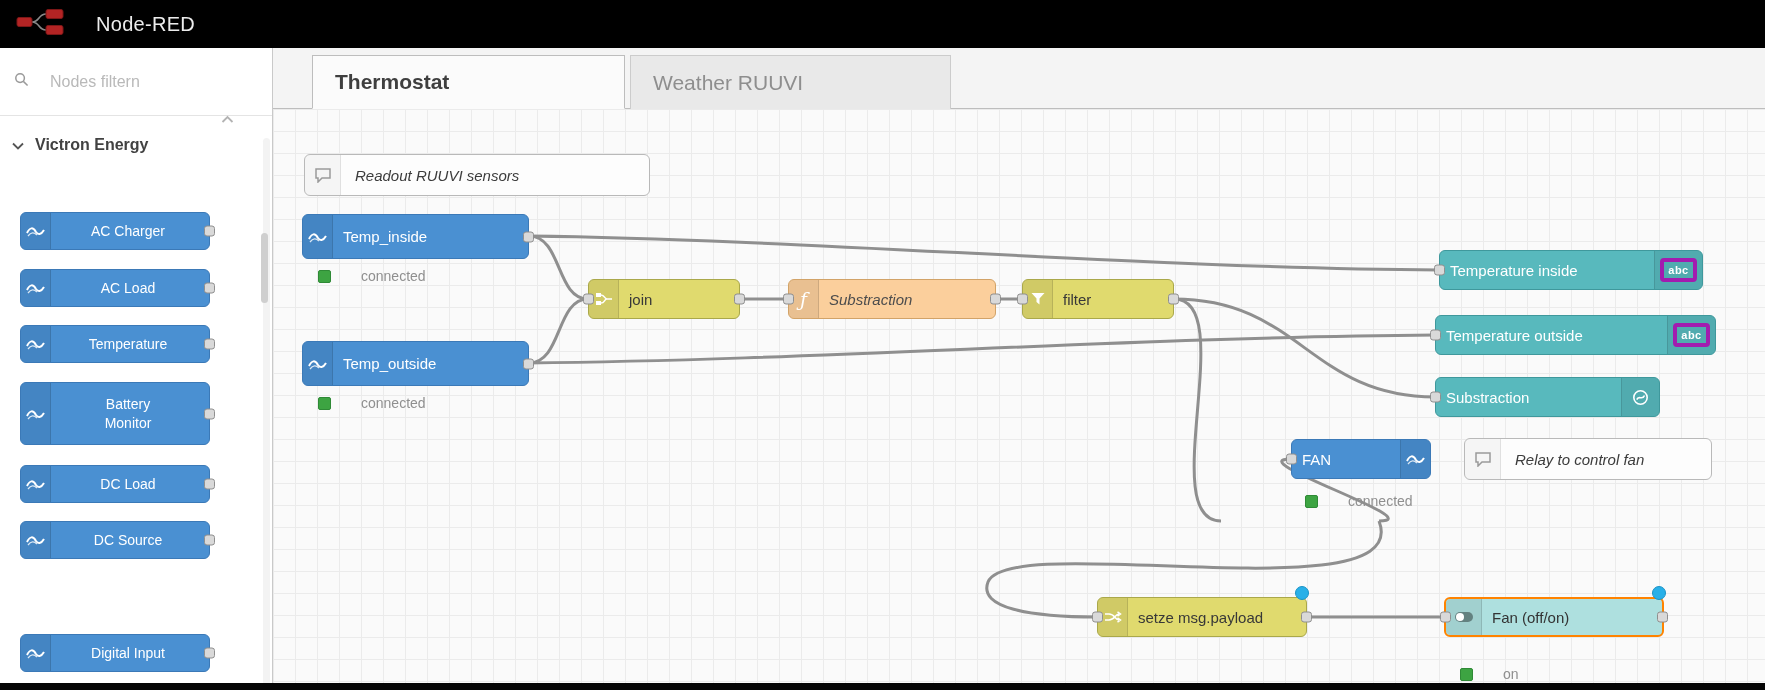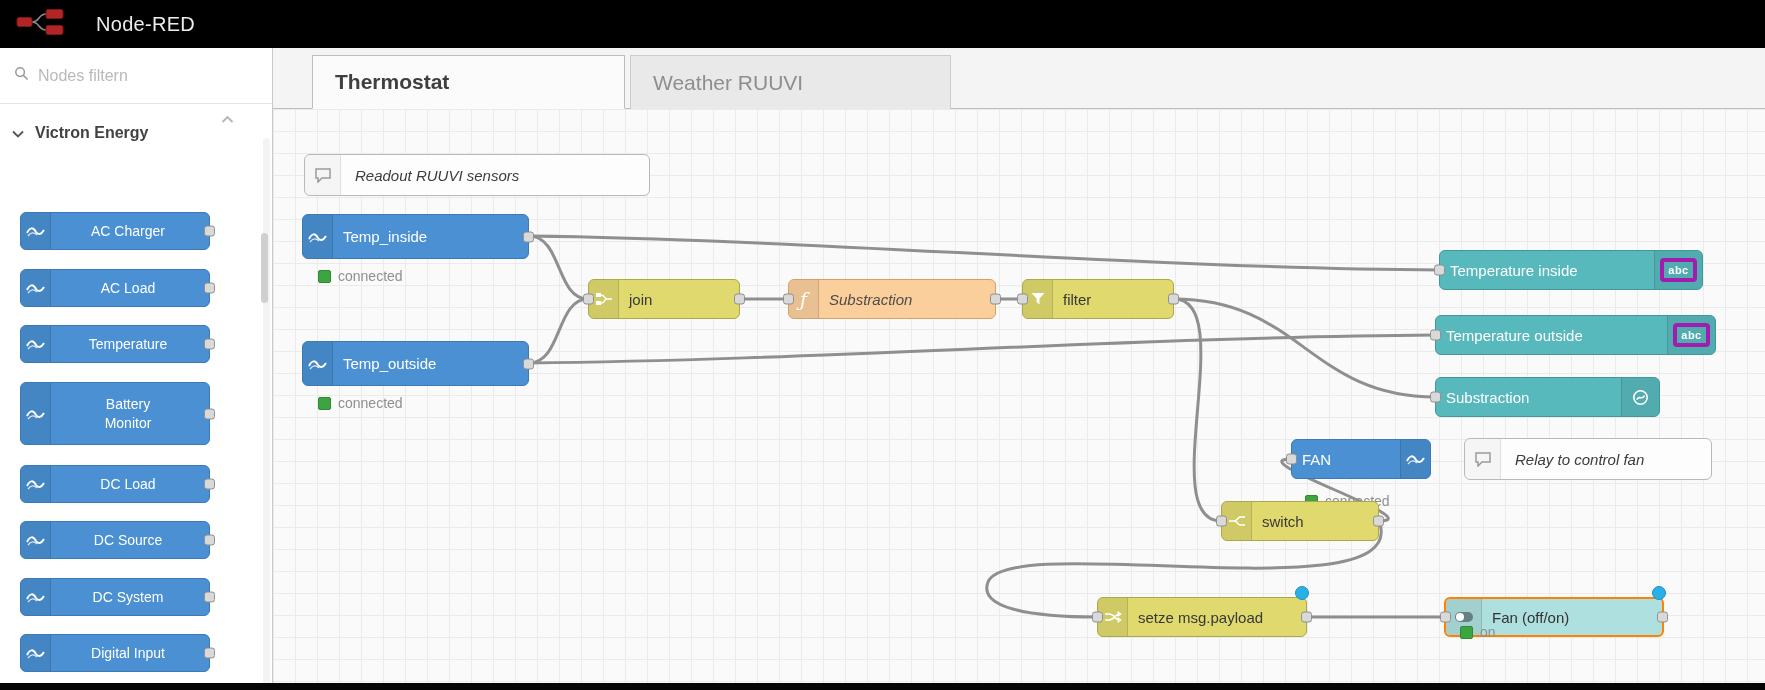--- a/index.html
+++ b/index.html
@@ -16,22 +16,22 @@
     background:#000; display:flex; align-items:center; padding-left:14px; z-index:6;
   }
   .header .title { color:#ececec; font-size:20px; margin-left:26px; letter-spacing:0.3px; }
 
   
   .sidebar {
     position:absolute; left:0; top:48px; width:273px; bottom:0;
     background:#fff; border-right:1px solid #c9c9c9; z-index:5; overflow:hidden;
   }
   .search-row {
-    height:56px; border-bottom:1px solid #e4e4e4;
-    display:flex; align-items:center; gap:9px; padding:0 14px;
+    height:68px; border-bottom:1px solid #e4e4e4;
+    display:flex; align-items:center; gap:21px; padding:0 14px;
   }
   .search-row input {
     border:none; outline:none; font-size:16px; color:#555; width:190px; background:transparent;
     font-family:"Liberation Sans", sans-serif;
   }
   .search-row input::placeholder { color:#b9b9b9; }
   .scroll-up { position:absolute; right:38px; top:62px; opacity:.75; }
   .scrollbar-track { position:absolute; right:2px; top:90px; bottom:4px; width:7px; background:#f3f3f3; border-radius:4px; }
   .scrollbar-thumb { position:absolute; right:2px; top:95px; width:7px; height:70px; background:#cfcfcf; border-radius:4px; }
   .category-row { display:flex; align-items:center; gap:11px; padding:20px 12px 6px 12px; cursor:pointer; }
@@ -115,21 +115,21 @@
 
   .comment {
     position:absolute; display:flex; align-items:center;
     background:#fdfdfd; border:1px solid #b9b9b9; border-radius:6px;
   }
   .comment .icon-region { background:rgba(0,0,0,0.03); border-right:1px solid #e0e0e0; width:36px; }
   .comment .comment-label { font-style:italic; font-size:15px; color:#3c3c3c; padding:0 14px; white-space:nowrap; }
 
   .status { position:absolute; display:flex; align-items:center; gap:7px; }
   .status-dot { width:13px; height:13px; border-radius:2px; background:#3da442; border:1px solid #2f8a36; }
-  .status-text { font-size:14px; color:#8f8f8f; }
+  .status-text { font-size:14px; color:#8f8f8f;margin-left:23px; }
 
   .changed-dot {
     position:absolute; width:14px; height:14px; border-radius:50%;
     background:#28b0e8; border:1px solid #1b93c6; z-index:3;
   }
 
   .bottom-edge { position:absolute; left:0; bottom:0; width:1765px; height:7px; background:#050505; z-index:9; }
 </style>
 </head>
 <body>
@@ -226,30 +226,20 @@
     <span class="port right"></span>
   </div>
   <div class="pal-node" style="top:441px">
     <span class="icon-region">
         <svg width="20" height="14" viewBox="0 0 20 14">
           <path d="M1 9 C4 3 7 3 10 8 C12 11 15 11 18 6" fill="none" stroke="#fff" stroke-width="2"></path>
           <path d="M2 12 C5 8 8 8 11 11" fill="none" stroke="#fff" stroke-width="1.3" opacity="0.8"></path>
         </svg>
       </span>
     <span class="pal-label">DC Source</span>
-    <span class="port right"></span>
-  </div>
-  <div class="pal-node" style="top:498px">
-    <span class="icon-region">
-        <svg width="20" height="14" viewBox="0 0 20 14">
-          <path d="M1 9 C4 3 7 3 10 8 C12 11 15 11 18 6" fill="none" stroke="#fff" stroke-width="2"></path>
-          <path d="M2 12 C5 8 8 8 11 11" fill="none" stroke="#fff" stroke-width="1.3" opacity="0.8"></path>
-        </svg>
-      </span>
-    <span class="pal-label">DC System</span>
     <span class="port right"></span>
   </div>
   <div class="pal-node" style="top:554px">
     <span class="icon-region">
         <svg width="20" height="14" viewBox="0 0 20 14">
           <path d="M1 9 C4 3 7 3 10 8 C12 11 15 11 18 6" fill="none" stroke="#fff" stroke-width="2"></path>
           <path d="M2 12 C5 8 8 8 11 11" fill="none" stroke="#fff" stroke-width="1.3" opacity="0.8"></path>
         </svg>
       </span>
     <span class="pal-label">Digital Input</span>
@@ -410,30 +400,20 @@
 
   <div class="comment" style="left:1464px;top:438px;width:248px;height:42px">
     <span class="icon-region">
       <svg width="18" height="16" viewBox="0 0 18 16">
           <path d="M2 2 h14 v9 h-8 l-4 4 v-4 h-2 z" fill="none" stroke="#9a9a9a" stroke-width="1.5"></path>
         </svg>
     </span>
     <span class="comment-label">Relay to control fan</span>
   </div>
 
-  <div class="fnode yellow" style="left:1221px;top:501px;width:158px;height:40px">
-    <span class="icon-region">
-      <svg width="18" height="14" viewBox="0 0 18 14">
-          <path d="M1 7 h5 M6 7 C10 7 9 3 12.5 3 M6 7 C10 7 9 11 12.5 11 M12.5 3 h4.5 M12.5 11 h4.5" stroke="#fff" stroke-width="1.6" fill="none"></path>
-        </svg>
-    </span>
-    <span class="fnode-label">switch</span>
-    <span class="port left"></span>
-    <span class="port right"></span>
-  </div>
 
   <div class="fnode yellow" style="left:1097px;top:597px;width:210px;height:40px">
     <span class="icon-region">
       <svg width="18" height="14" viewBox="0 0 18 14">
           <path d="M1 4 h4 C11 4 11 10 15 10 M1 10 h4 C11 10 11 4 15 4 M13.5 1.8 L16.5 4 L13.5 6.2 M13.5 7.8 L16.5 10 L13.5 12.2" stroke="#fff" stroke-width="1.5" fill="none"></path>
         </svg>
     </span>
     <span class="fnode-label">setze msg.payload</span>
     <span class="port left"></span>
     <span class="port right"></span>
@@ -445,20 +425,20 @@
       <svg width="20" height="12" viewBox="0 0 20 12">
           <rect x="1" y="1" width="18" height="10" rx="5" fill="rgba(0,0,0,0.38)"></rect>
           <circle cx="6" cy="6" r="4" fill="#fff"></circle>
         </svg>
     </span>
     <span class="fnode-label">Fan (off/on)</span>
     <span class="port left"></span>
     <span class="port right"></span>
   </div>
   <span class="changed-dot" style="left:1652px;top:586px"></span>
-  <div class="status" style="left:1460px;top:624px">
+  <div class="status" style="left:1460px;top:666px">
     <span class="status-dot"></span>
     <span class="status-text">on</span>
   </div>
 
 </div>
 
 <div class="bottom-edge"></div>
 
 </body></html>

